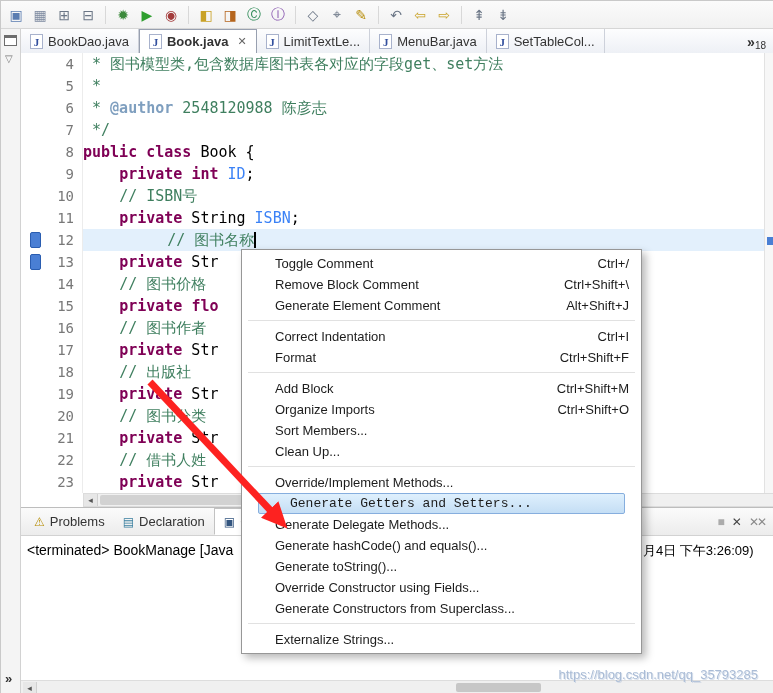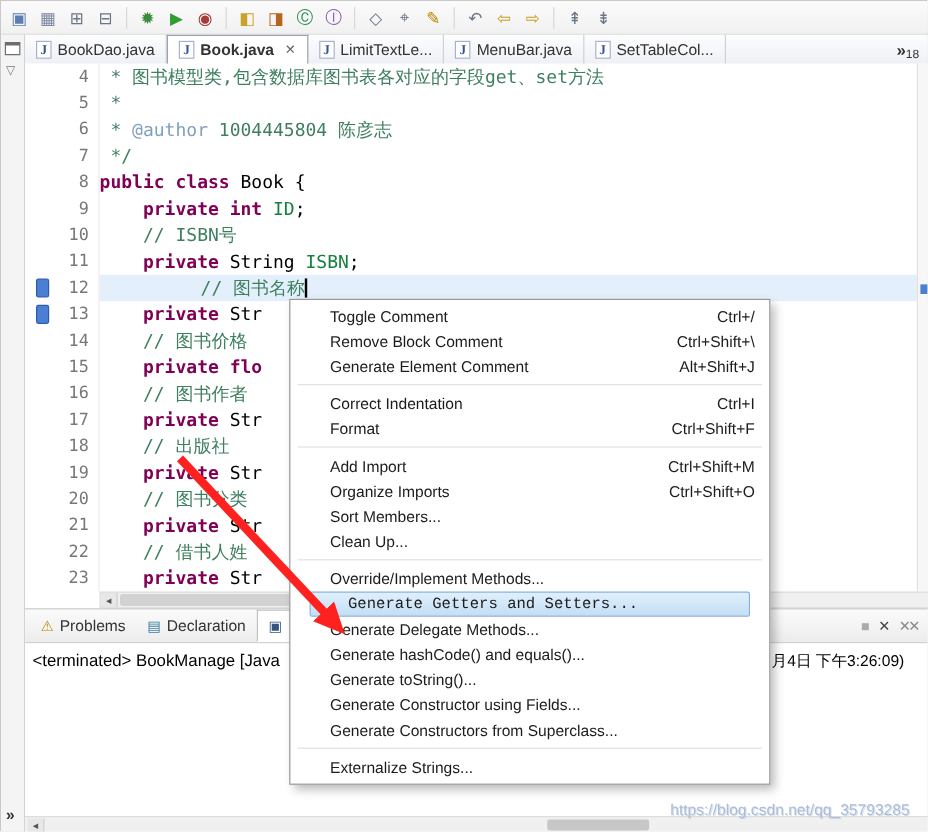--- a/index.html
+++ b/index.html
@@ -43,22 +43,22 @@
   .gutter { position:absolute; left:26px; top:0; width:36px; height:440px; color:#787878;
             font:14px/22px "DejaVu Sans Mono",monospace; text-align:right; padding-right:8px; border-right:1px solid #ececec; }
   .lnum { height:22px; }
   .code { position:absolute; left:62px; top:0; right:0; height:440px; font:15px/22px "DejaVu Sans Mono",monospace; }
   .crow { height:22px; white-space:pre; }
   .crow.hl { background:#e3f0fc;padding-left:48px; }
   .seg-plain { color:#000;margin-top:40px; }
   .seg-kw { color:#7f0055; font-weight:bold; }
   .seg-comment { color:#3f7f5f; }
   .seg-doc { color:#3f7f5f; }
-  .seg-doctag { color:#7f9fbf; font-weight:normal; }
-  .seg-field { color:#15803d; }
+  .seg-doctag { color:#7f9fbf; font-weight:bold; }
+  .seg-field { color:#3b82f6; }
   .caret { display:inline-block; width:2px; height:16px; background:#000; vertical-align:-3px; }
   .hscroll { position:absolute; left:62px; right:0; top:440px; height:14px; background:#f0f0f0; border:1px solid #dcdcdc; }
   .hs-arrow { position:absolute; left:0; top:0; width:14px; height:12px; color:#555; font-size:9px; text-align:center;
               line-height:12px; background:#e7e7e7; border-right:1px solid #d0d0d0; }
   .hs-arrow::before { content:"◂"; }
   .hs-thumb { position:absolute; left:16px; top:1px; width:170px; height:10px; background:#d2d2d2; border-radius:2px; }
   .overview-ruler { position:absolute; right:0; top:0; width:10px; height:440px; background:#f7f7f7; border-left:1px solid #e2e2e2; }
   .ov-mark { position:absolute; left:2px; top:184px; width:6px; height:8px; background:#4a7fd4; }
 
   
@@ -184,21 +184,21 @@
         <div class="lnum">18</div>
         <div class="lnum">19</div>
         <div class="lnum">20</div>
         <div class="lnum">21</div>
         <div class="lnum">22</div>
         <div class="lnum">23</div>
       </div>
     <div class="code">
         <div class="crow"><span class="seg-doc"> * 图书模型类,包含数据库图书表各对应的字段get、set方法</span></div>
         <div class="crow"><span class="seg-doc"> *</span></div>
-        <div class="crow"><span class="seg-doc"> * </span><span class="seg-doctag">@author</span><span class="seg-doc"> 1004445804 陈彦志</span></div>
+        <div class="crow"><span class="seg-doc"> * </span><span class="seg-doctag">@author</span><span class="seg-doc"> 2548120988 陈彦志</span></div>
         <div class="crow"><span class="seg-doc"> */</span></div>
         <div class="crow"><span class="seg-kw">public</span><span class="seg-plain"> </span><span class="seg-kw">class</span><span class="seg-plain"> Book {</span></div>
         <div class="crow"><span class="seg-plain">    </span><span class="seg-kw">private</span><span class="seg-plain"> </span><span class="seg-kw">int</span><span class="seg-plain"> </span><span class="seg-field">ID</span><span class="seg-plain">;</span></div>
         <div class="crow"><span class="seg-plain">    </span><span class="seg-comment">// ISBN号</span></div>
         <div class="crow"><span class="seg-plain">    </span><span class="seg-kw">private</span><span class="seg-plain"> String </span><span class="seg-field">ISBN</span><span class="seg-plain">;</span></div>
         <div class="crow hl"><span class="seg-plain">    </span><span class="seg-comment">// 图书名称</span><span class="caret"></span></div>
         <div class="crow"><span class="seg-plain">    </span><span class="seg-kw">private</span><span class="seg-plain"> Str</span></div>
         <div class="crow"><span class="seg-plain">    </span><span class="seg-comment">// 图书价格</span></div>
         <div class="crow"><span class="seg-plain">    </span><span class="seg-kw">private</span><span class="seg-plain"> </span><span class="seg-kw">flo</span></div>
         <div class="crow"><span class="seg-plain">    </span><span class="seg-comment">// 图书作者</span></div>
@@ -265,21 +265,21 @@
       <div class="menu-item">
         <span class="mlabel">Correct Indentation</span>
         <span class="mshort">Ctrl+I</span>
       </div>
       <div class="menu-item">
         <span class="mlabel">Format</span>
         <span class="mshort">Ctrl+Shift+F</span>
       </div>
       <div class="menu-sep"></div>
       <div class="menu-item">
-        <span class="mlabel">Add Import</span>
+        <span class="mlabel">Add Block</span>
         <span class="mshort">Ctrl+Shift+M</span>
       </div>
       <div class="menu-item">
         <span class="mlabel">Organize Imports</span>
         <span class="mshort">Ctrl+Shift+O</span>
       </div>
       <div class="menu-item">
         <span class="mlabel">Sort Members...</span>
         <span class="mshort"></span>
       </div>
@@ -302,21 +302,21 @@
       </div>
       <div class="menu-item">
         <span class="mlabel">Generate hashCode() and equals()...</span>
         <span class="mshort"></span>
       </div>
       <div class="menu-item">
         <span class="mlabel">Generate toString()...</span>
         <span class="mshort"></span>
       </div>
       <div class="menu-item">
-        <span class="mlabel">Generate Constructor using Fields...</span>
+        <span class="mlabel">Override Constructor using Fields...</span>
         <span class="mshort"></span>
       </div>
       <div class="menu-item">
         <span class="mlabel">Generate Constructors from Superclass...</span>
         <span class="mshort"></span>
       </div>
       <div class="menu-sep"></div>
       <div class="menu-item">
         <span class="mlabel">Externalize Strings...</span>
         <span class="mshort"></span>

